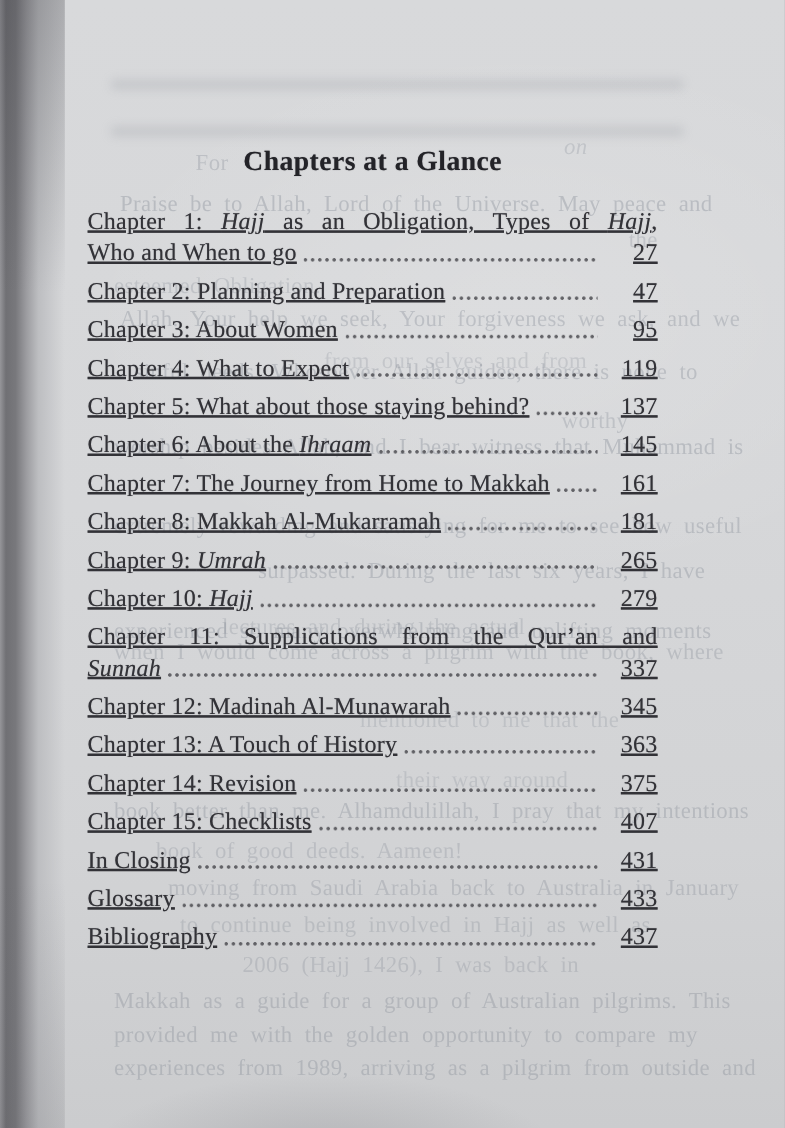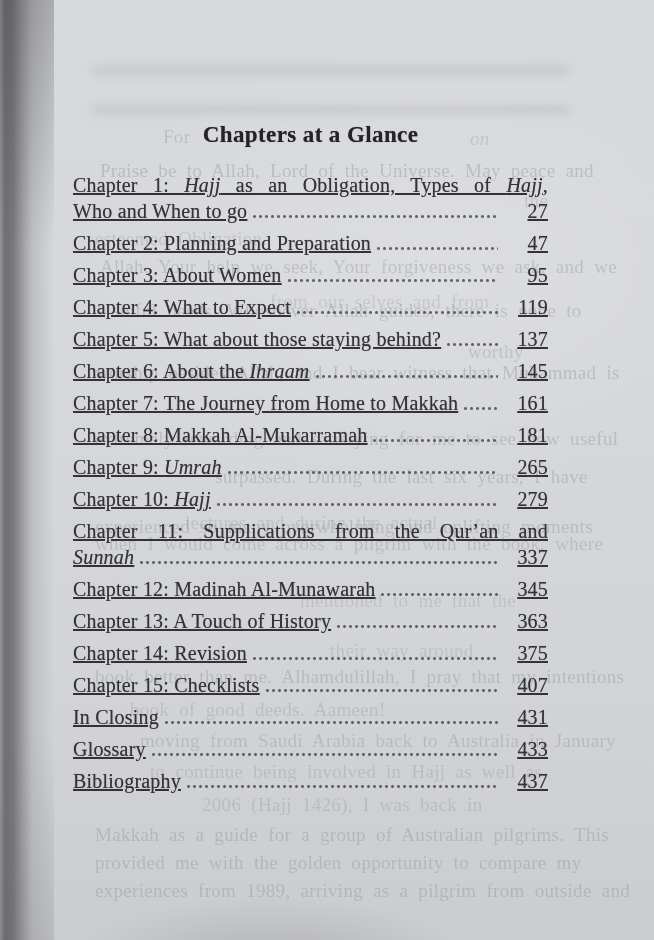--- a/index.html
+++ b/index.html
@@ -52,21 +52,21 @@
   .pageno{min-width:40px;text-align:right;padding-left:8px;}
 </style>
 </head>
 <body>
 
 <div class="photo">
   <div class="bleed-layer">
     <div class="smudge s1"></div>
     <div class="smudge s2"></div>
   <div class="ghost" style="left: 163px; top: 126px; opacity: 0.28;">For</div>
-      <div class="ghost" style="left: 470px; top: 128px; opacity: 0.24; font-style: italic;">on</div>
+      <div class="ghost" style="left: 470px; top: 112px; opacity: 0.24; font-style: italic;">on</div>
       <div class="ghost" style="left: 100px; top: 160px; opacity: 0.32;">Praise be to Allah, Lord of the Universe. May peace and</div>
       <div class="ghost" style="left: 524px; top: 190px; opacity: 0.25;">the</div>
       <div class="ghost" style="left: 95px; top: 228px; opacity: 0.24;">esteemed Obligation.</div>
       <div class="ghost" style="left: 100px; top: 256px; opacity: 0.3;">Allah. Your help we seek, Your forgiveness we ask, and we</div>
       <div class="ghost" style="left: 255px; top: 291px; opacity: 0.22; margin-left: 15px;">from our selves and from</div>
       <div class="ghost" style="left: 112px; top: 300px; opacity: 0.3;">sinful deeds. Whosoever Allah guides, there is none to</div>
       <div class="ghost" style="left: 468px; top: 341px; opacity: 0.27;">worthy</div>
       <div class="ghost" style="left: 95px; top: 362px; opacity: 0.32;">worship besides Allah, and I bear witness that Muhammad is</div>
       <div class="ghost" style="left: 95px; top: 428px; opacity: 0.3;">extremely rewarding and satisfying for me to see how useful</div>
       <div class="ghost" style="left: 215px; top: 466px; opacity: 0.3;">surpassed. During the last six years, I have</div>

